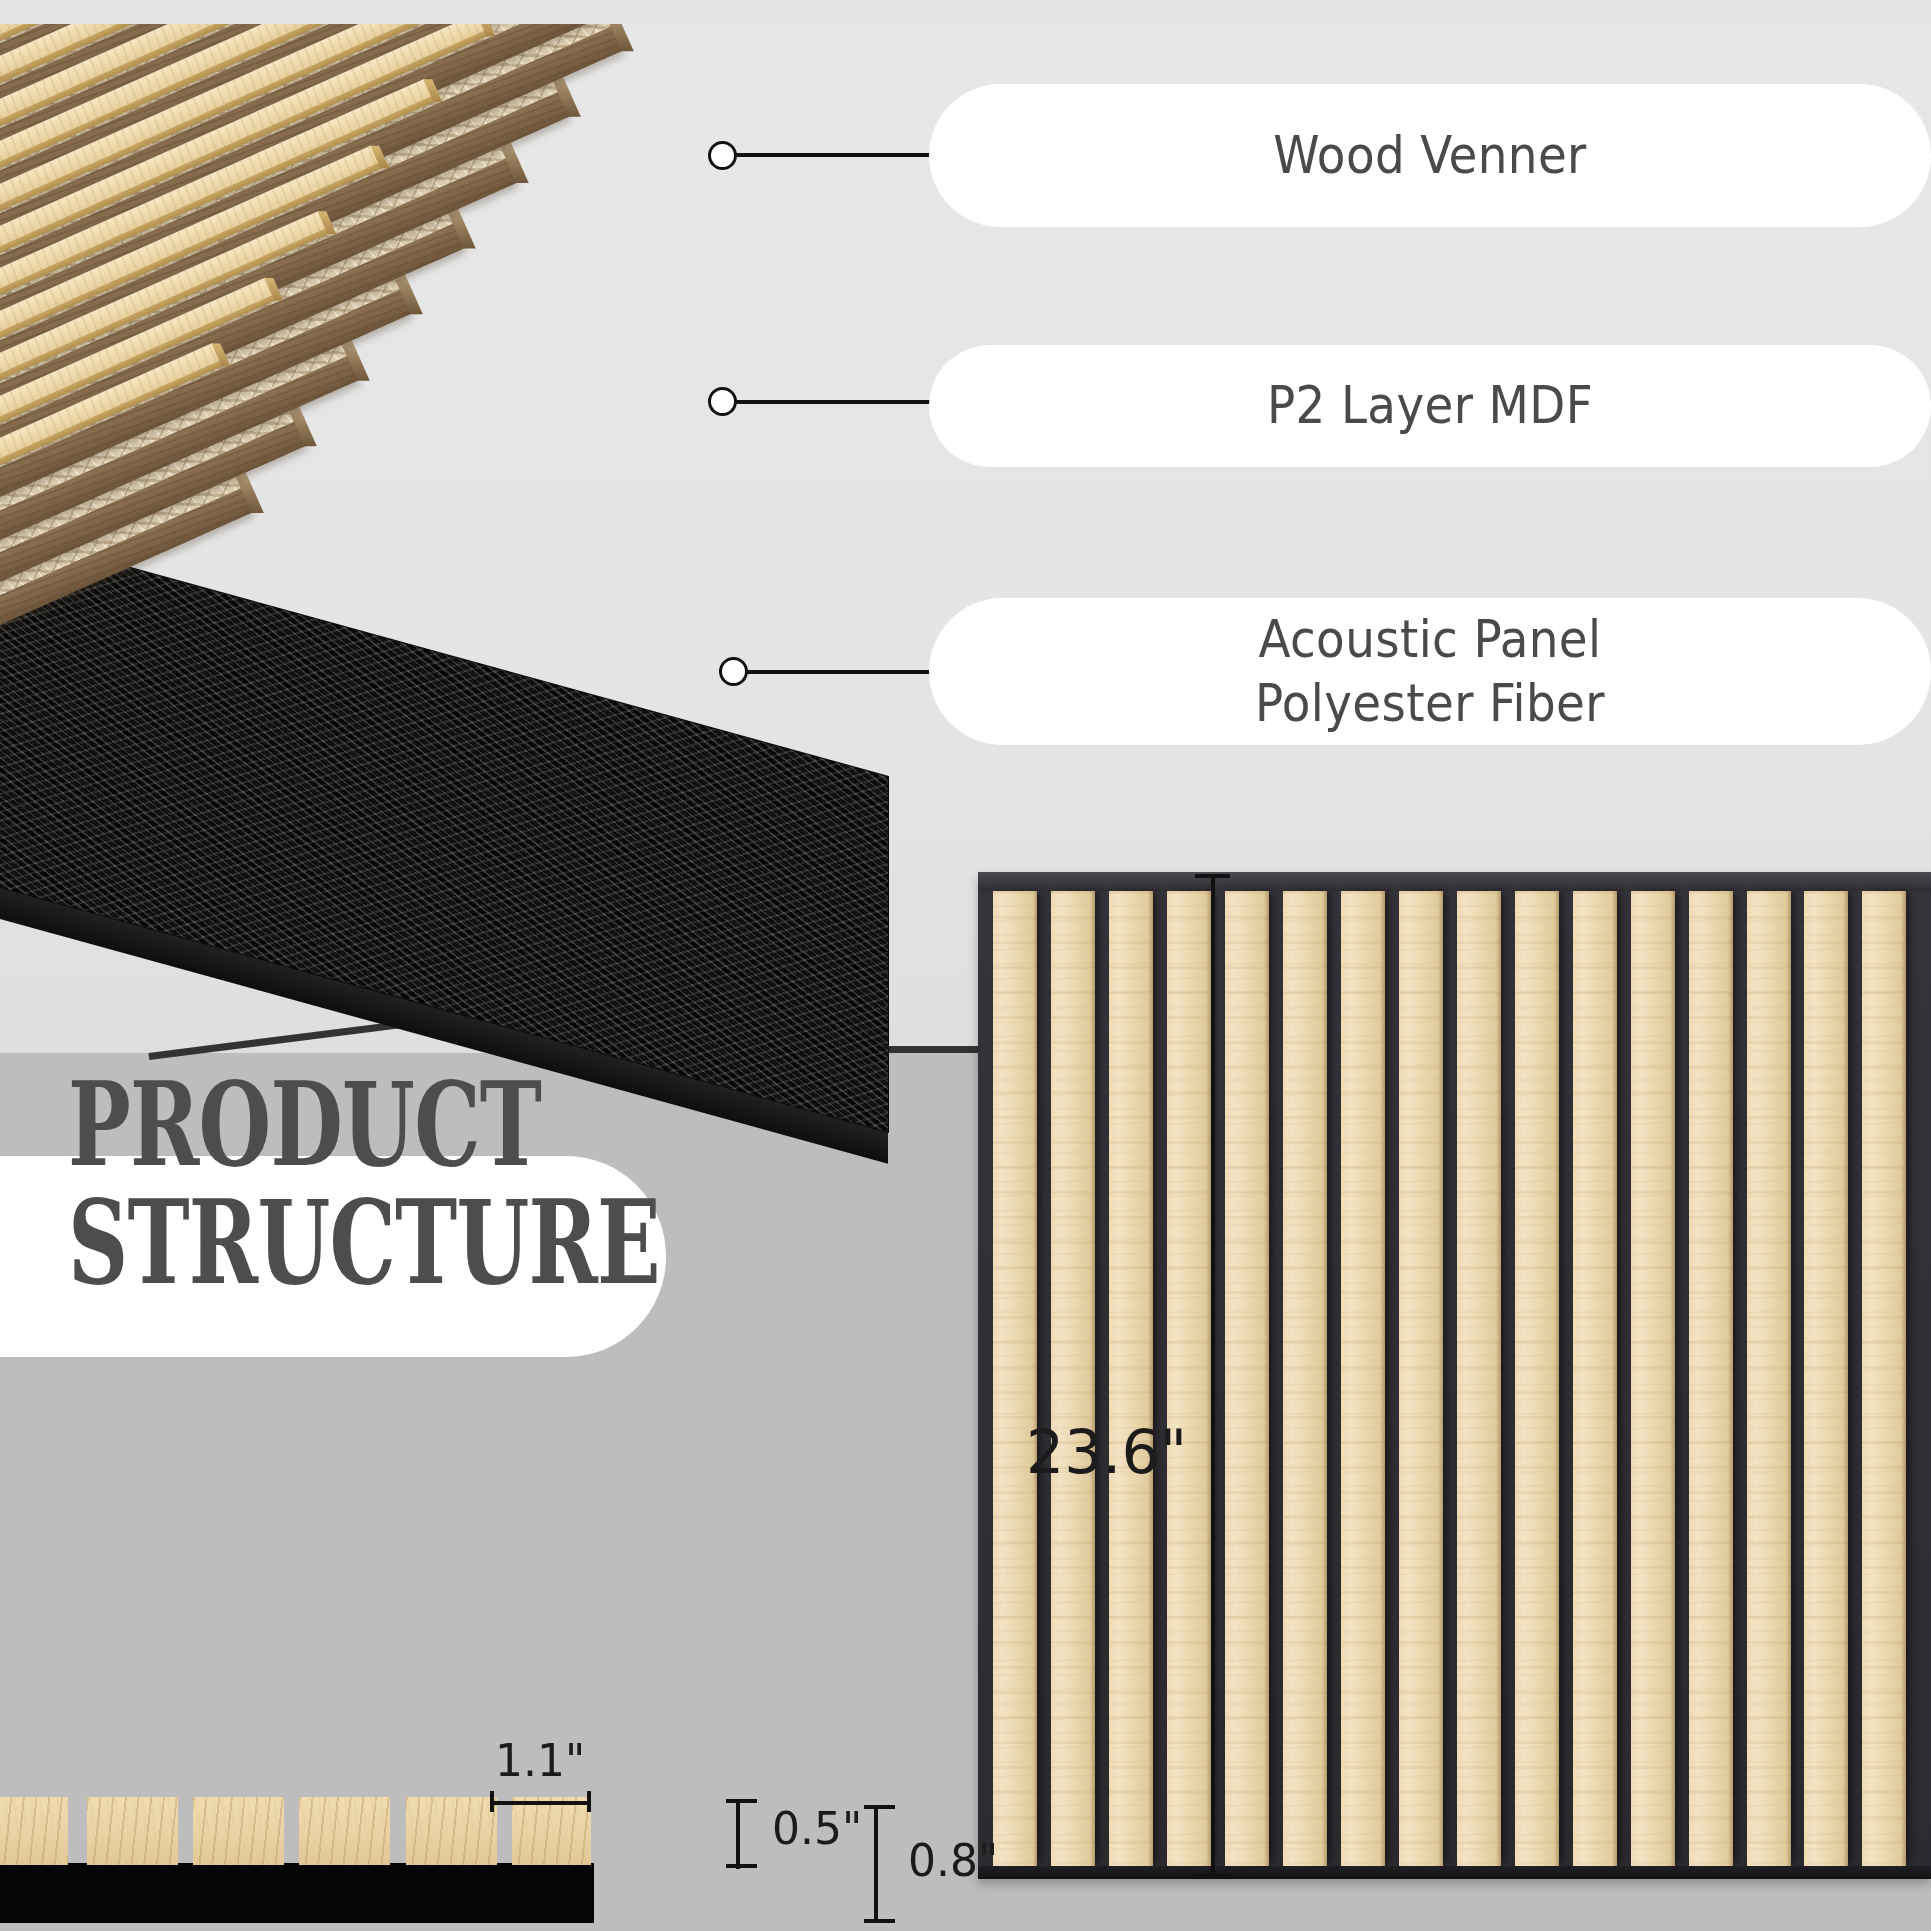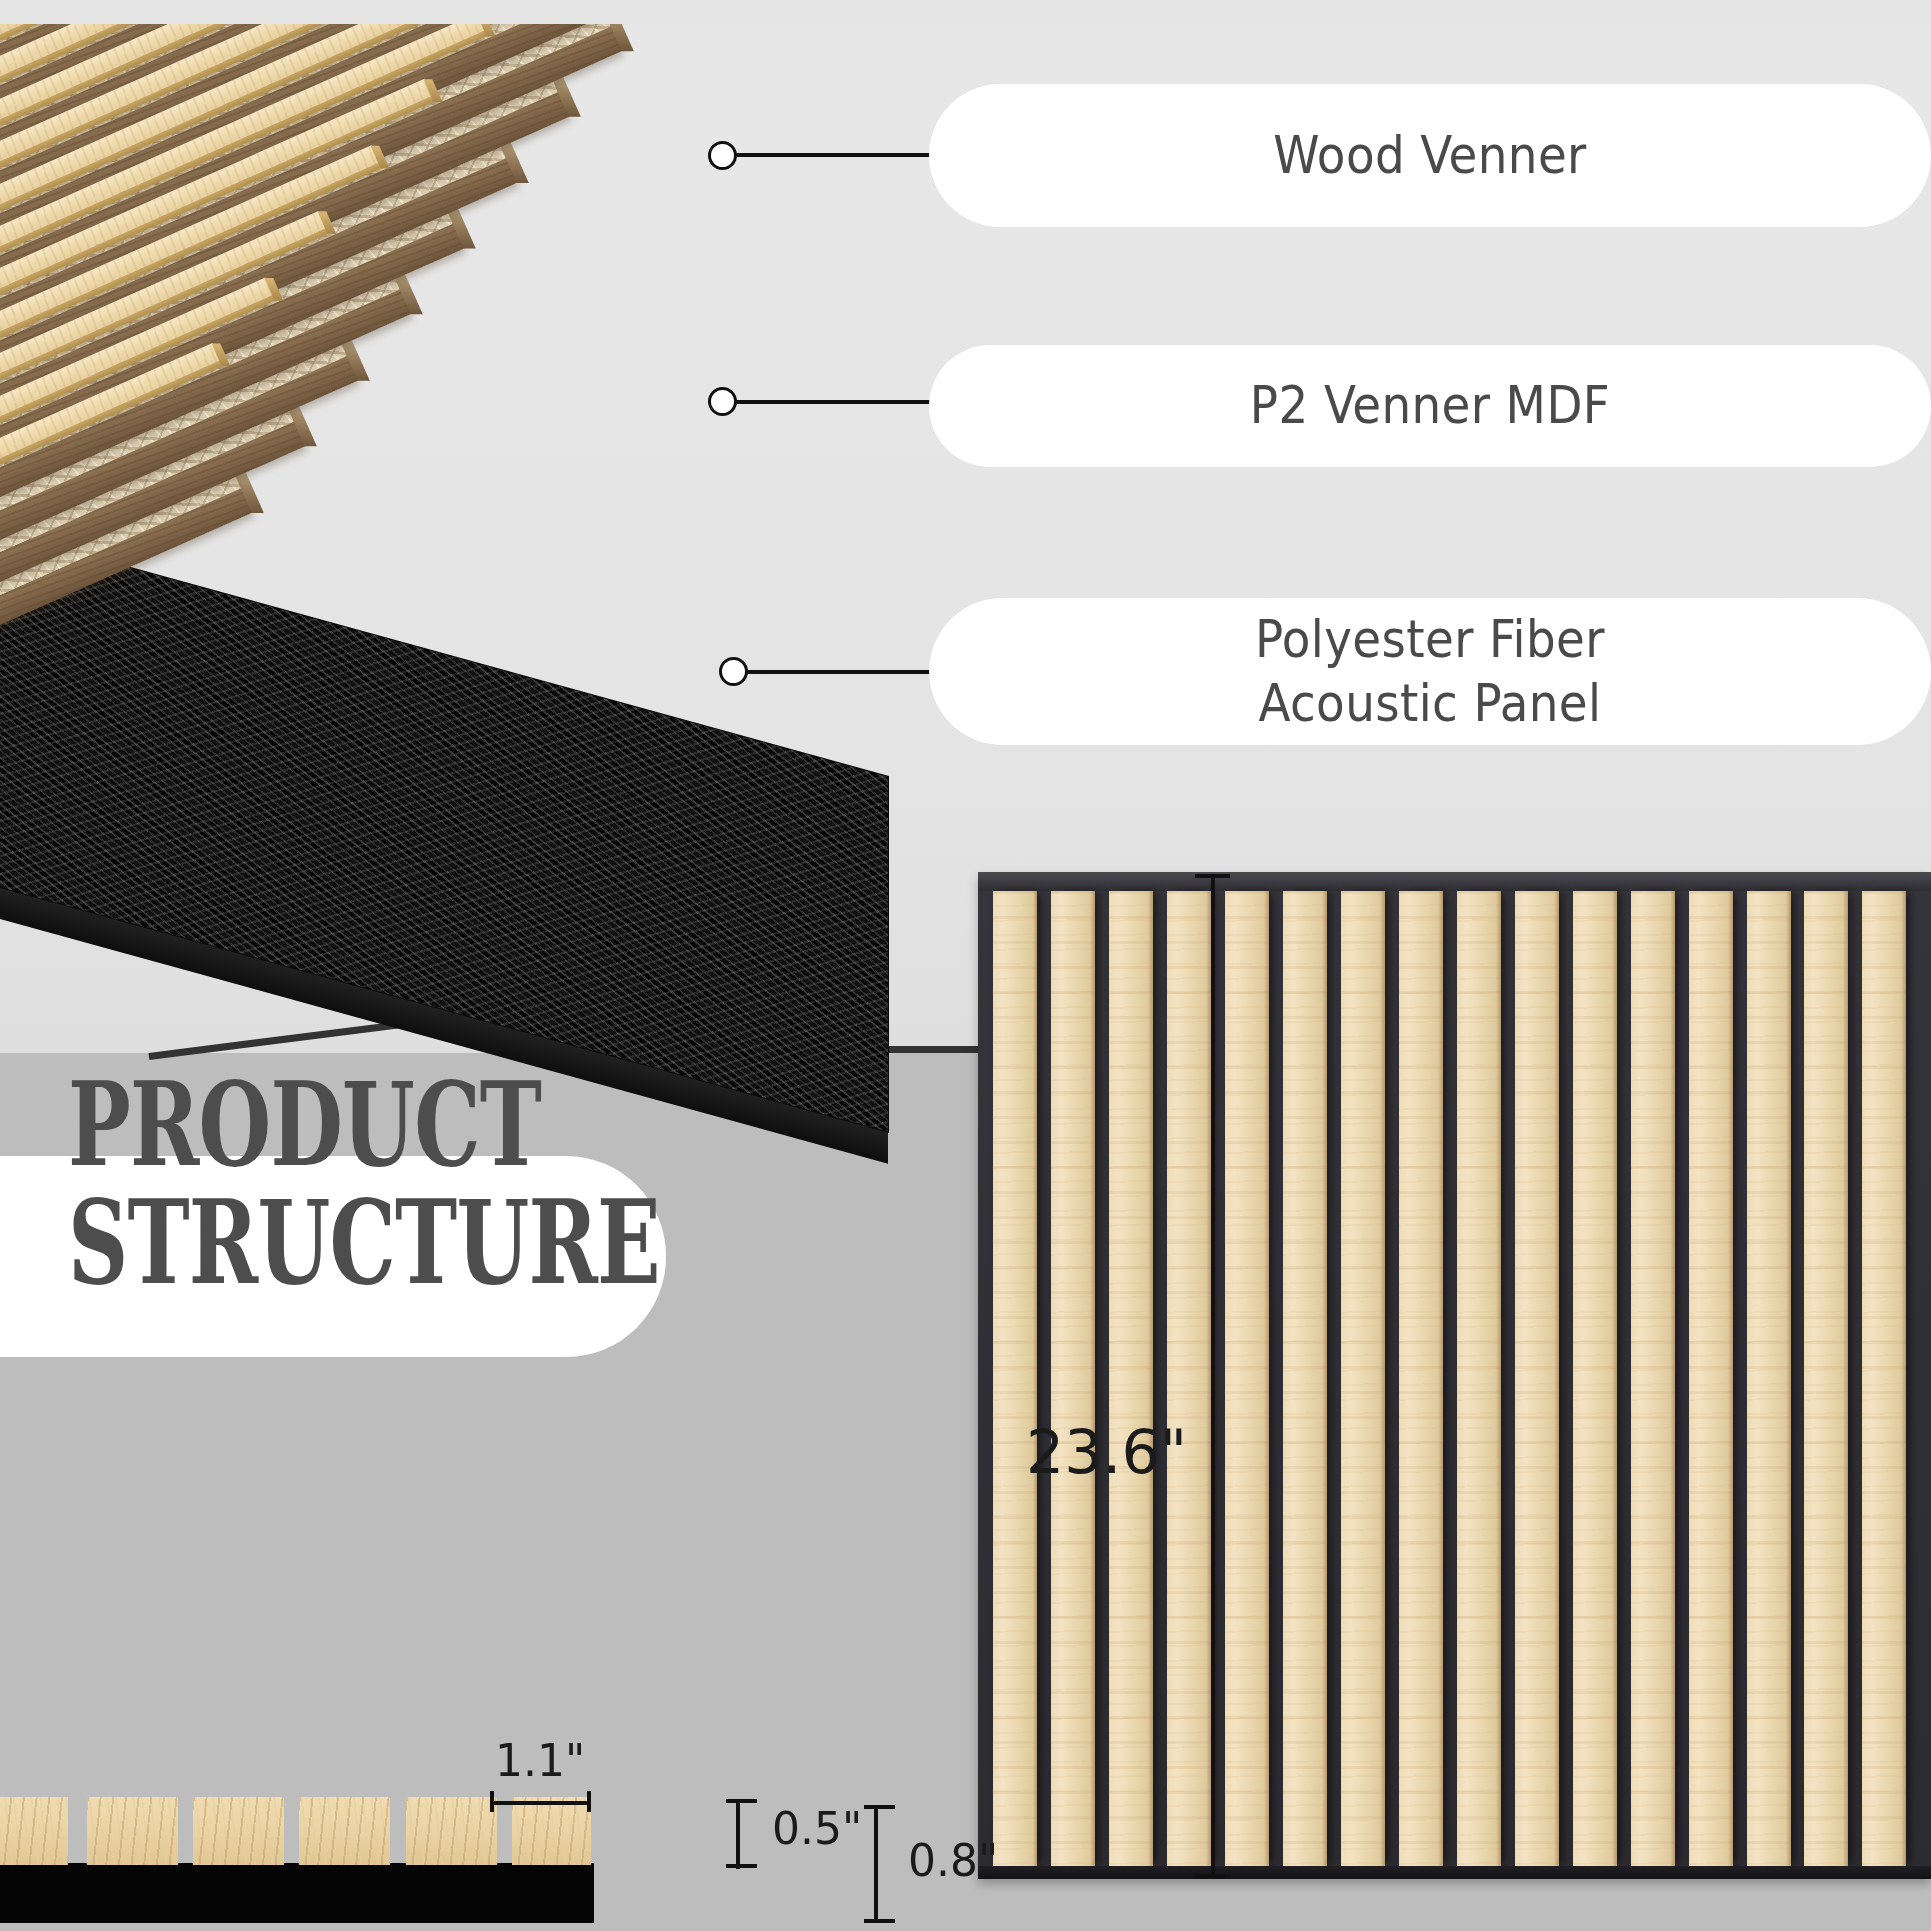--- a/index.html
+++ b/index.html
@@ -328,28 +328,28 @@
 
   <div class="leader" style="left:734px;top:129px;width:232px;"></div>
   <div class="dot" style="left:708px;top:117px;"></div>
   <div class="pill" style="left:929px;top:60px;width:1002px;height:143px;flex-direction:column;">
     <span>Wood Venner</span>
   </div>
 
   <div class="leader" style="left:734px;top:376px;width:232px;"></div>
   <div class="dot" style="left:708px;top:363px;"></div>
   <div class="pill" style="left:929px;top:321px;width:1002px;height:122px;">
-    <span>P2 Venner MDF</span>
+    <span>P2 Layer MDF</span>
   </div>
 
   <div class="leader" style="left:745px;top:646px;width:222px;"></div>
   <div class="dot" style="left:719px;top:633px;"></div>
   <div class="pill" style="left:929px;top:574px;width:1002px;height:147px;flex-direction:column;">
+    <span>Acoustic Panel</span>
     <span>Polyester Fiber</span>
-    <span>Acoustic Panel</span>
   </div>
 
   <div class="title-pill"></div>
   <div class="title-text">
     <span>PRODUCT</span>
     <span>STRUCTURE</span>
   </div>
 
   <div class="slatpanel">
     <div class="top-rail"></div>

